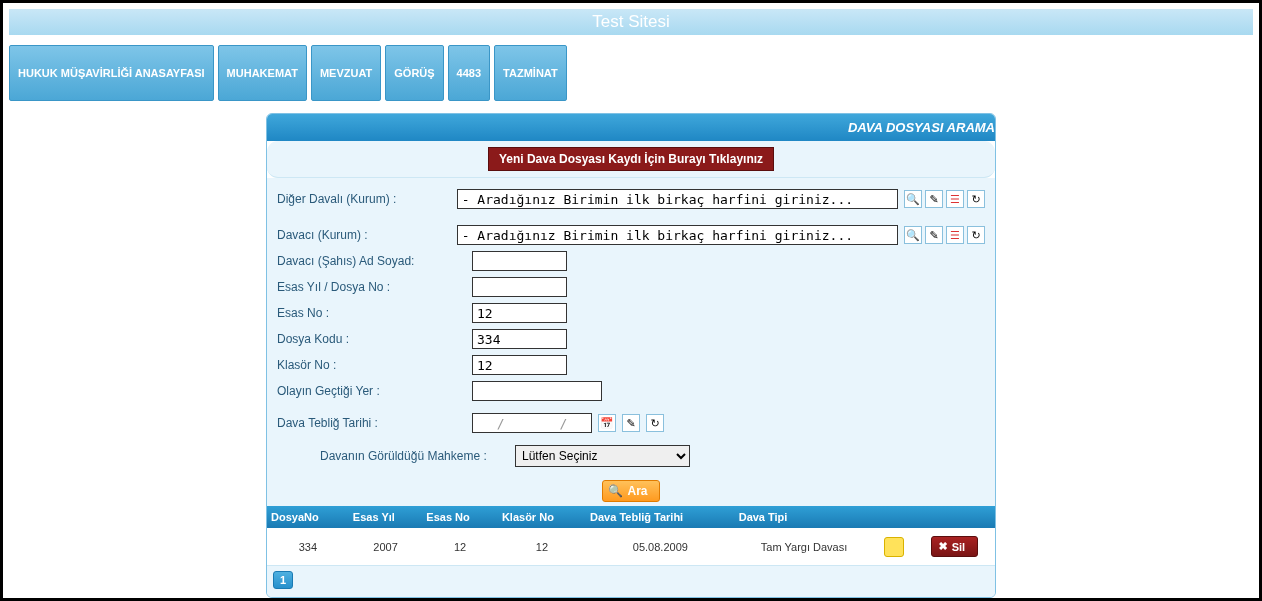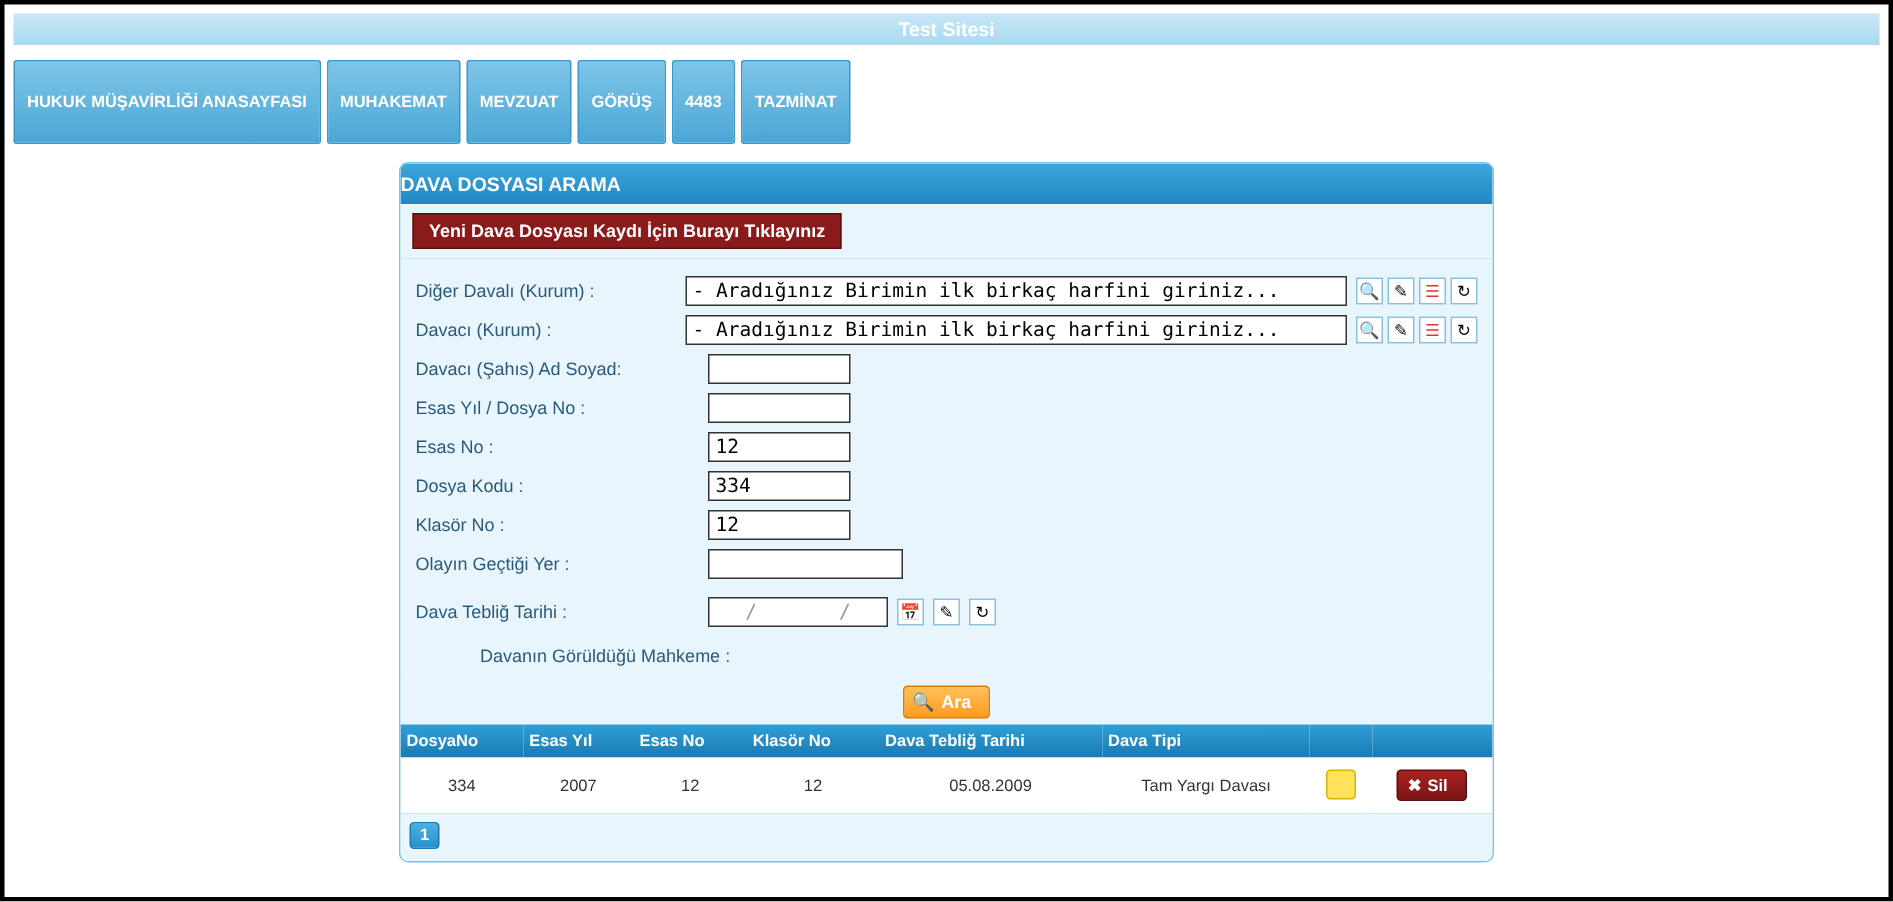--- a/index.html
+++ b/index.html
@@ -14,22 +14,22 @@
     width: 1262px;
     height: 601px;
     position: relative;
     padding: 6px;
     background:#fff;
   }
   .site-title {
     background: linear-gradient(#c9e7f7, #a8d9f0);
     color: #fff;
     text-align: center;
-    font-weight: bold;
-    font-size: 13px;
+    font-weight: normal;
+    font-size: 17px;
     padding: 3px 0;
   }
   .nav-bar {
     margin-top: 10px;
     display: flex;
     gap: 4px;
   }
   .nav-btn {
     background: linear-gradient(#7ec5e8, #4ba7d6);
     color: #fff;
@@ -45,30 +45,32 @@
     margin: 12px auto 0 auto;
     border: 1px solid #7fc1e4;
     border-radius: 6px;
     overflow: hidden;
     background: #fff;
   }
   .panel-header {
     background: linear-gradient(#3fa7db, #1f87c4);
     color: #fff;
     font-weight: bold;
-    text-align: left;
+    text-align: right;
     font-size: 13px;
     padding: 6px 0;
+    font-style: italic;
   }
   .new-record-bar {
     background: #e9f5fc;
     border-bottom: 1px solid #cde7f4;
     display: flex;
-    justify-content: flex-start;
+    justify-content: center;
     padding: 6px 8px;
+    border-radius: 11px;
   }
   .new-record-btn {
     background: #8b1a1a;
     color: #fff;
     border: 1px solid #5a0e0e;
     font-weight: bold;
     font-size: 12px;
     padding: 4px 10px;
     cursor: pointer;
   }
@@ -224,21 +226,21 @@
         <div class="form-label">Diğer Davalı (Kurum) :</div>
         <input class="text-input wide-input" value="- Aradığınız Birimin ilk birkaç harfini giriniz..." style="">
         <span class="icon-row">
           <span class="icon-btn">🔍</span>
           <span class="icon-btn">✎</span>
           <span class="icon-btn" style="color:#d33;">☰</span>
           <span class="icon-btn">↻</span>
         </span>
       </div>
 
-      <div class="form-row" style="">
+      <div class="form-row" style="margin-top:10px;">
         <div class="form-label">Davacı (Kurum) :</div>
         <input class="text-input wide-input" value="- Aradığınız Birimin ilk birkaç harfini giriniz..." style="">
         <span class="icon-row">
           <span class="icon-btn">🔍</span>
           <span class="icon-btn">✎</span>
           <span class="icon-btn" style="color:#d33;">☰</span>
           <span class="icon-btn">↻</span>
         </span>
       </div>
 
@@ -278,20 +280,23 @@
         <div class="date-wrap">
           <input class="date-input" value="/       /" style="">
           <span class="icon-btn">📅</span>
           <span class="icon-btn">✎</span>
           <span class="icon-btn">↻</span>
         </div>
       </div>
 
       <div class="form-row" style="margin-top:6px;margin-left:43px;">
         <div class="form-label">Davanın Görüldüğü Mahkeme :</div>
+        <select class="select-input">
+          <option>Lütfen Seçiniz</option>
+        </select>
       </div>
 
     </div>
 
     <div class="search-btn-row">
       <button class="search-btn">
         <span>🔍</span>
         <span>Ara</span>
       </button>
     </div>

